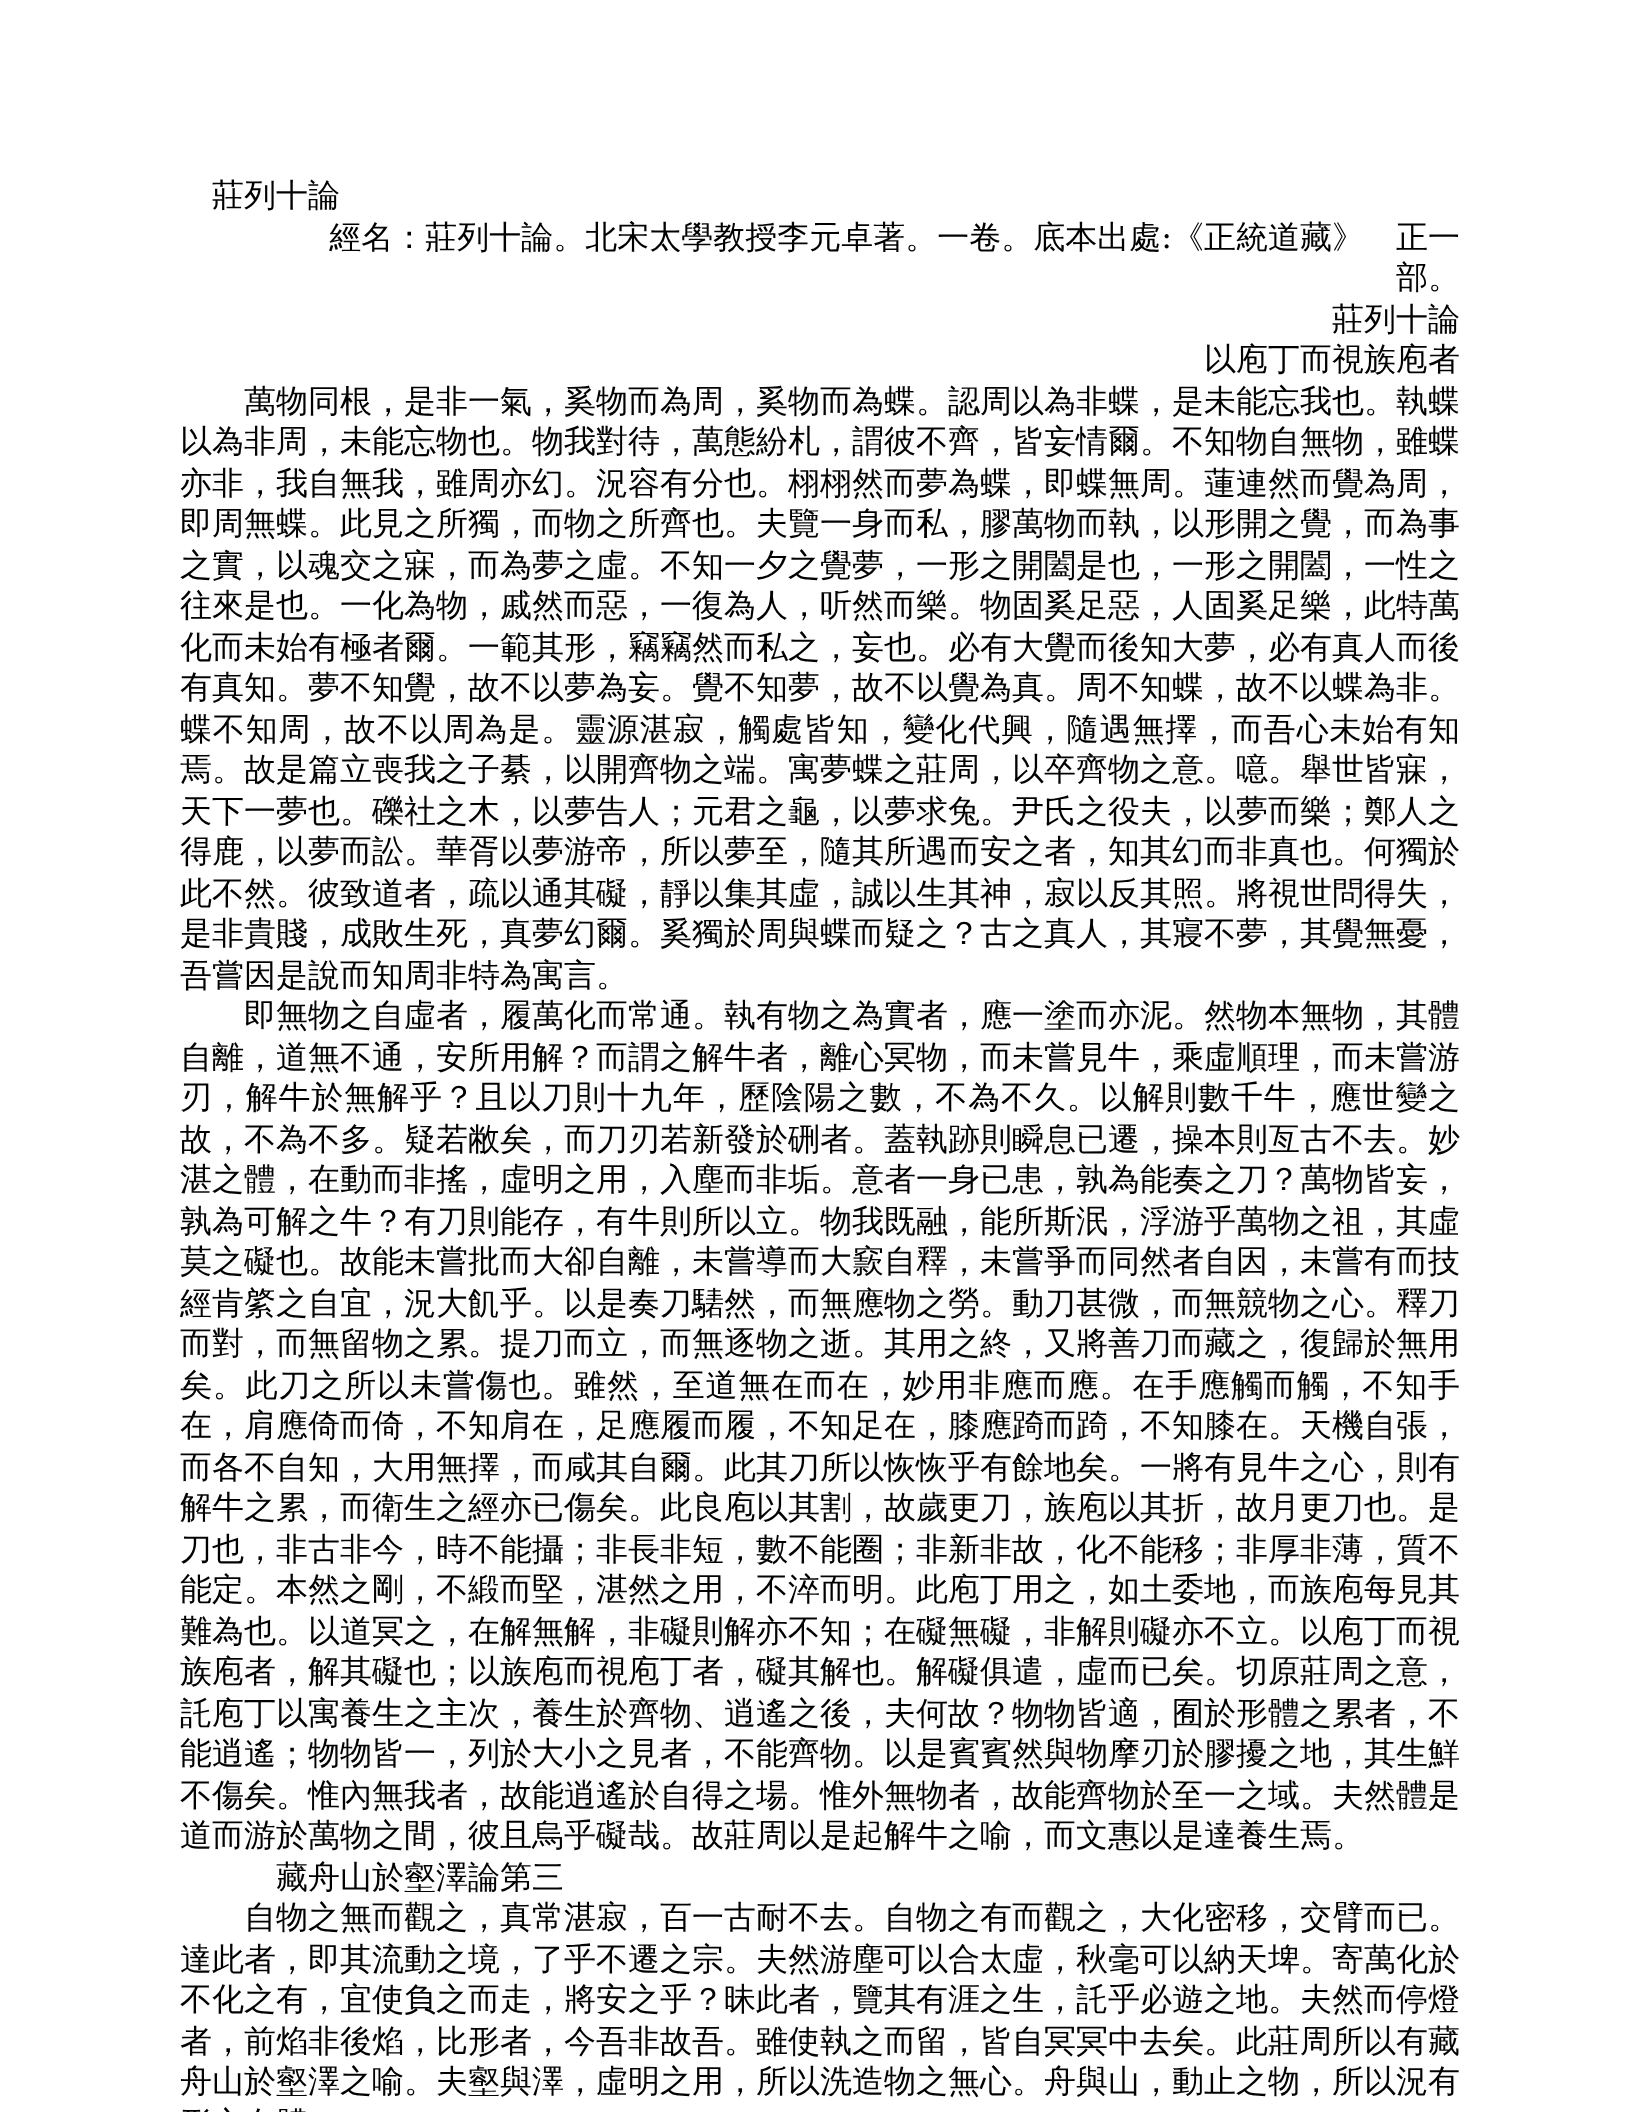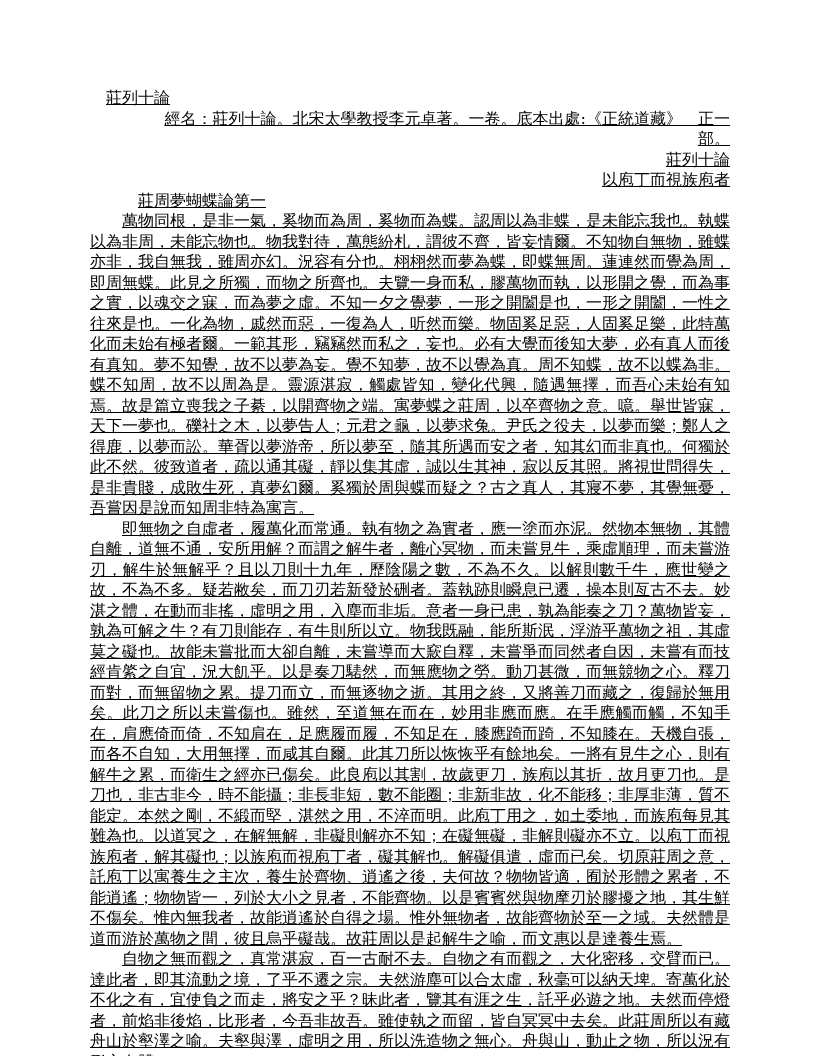--- a/index.html
+++ b/index.html
@@ -13,21 +13,20 @@
     height: 1056px;
     margin: 0 auto;
     box-sizing: border-box;
     background: #ffffff;
     color: #000000;
     font-family: "DejaVu Serif", "Liberation Serif", serif;
     font-size: 16px;
     line-height: 20.5px;
     padding: 88px 86px 40px 90px;
     overflow: hidden;
-    text-decoration: underline;
   }
   .doc-title {
     text-indent: 1em;
     text-align: left;
   }
   .meta-line {
     text-indent: 3em;
     text-align: right;
   }
   .section-heading {
@@ -47,19 +46,19 @@
 
 <div class="page">
   <div class="doc-title">莊列十論</div>
 
   <div class="meta-line">經名：莊列十論。北宋太學教授李元卓著。一卷。底本出處:《正統道藏》　正一部。</div>
 
   <div class="meta-line">莊列十論</div>
 
   <div class="meta-line">以庖丁而視族庖者</div>
 
-  <div class="section-heading">莊周夢蝴蝶論第一</div>
   <p class="body-para">萬物同根，是非一氣，奚物而為周，奚物而為蝶。認周以為非蝶，是未能忘我也。執蝶以為非周，未能忘物也。物我對待，萬態紛札，謂彼不齊，皆妄情爾。不知物自無物，雖蝶亦非，我自無我，雖周亦幻。況容有分也。栩栩然而夢為蝶，即蝶無周。蓮連然而覺為周，即周無蝶。此見之所獨，而物之所齊也。夫覽一身而私，膠萬物而執，以形開之覺，而為事之實，以魂交之寐，而為夢之虛。不知一夕之覺夢，一形之開闔是也，一形之開闔，一性之往來是也。一化為物，戚然而惡，一復為人，听然而樂。物固奚足惡，人固奚足樂，此特萬化而未始有極者爾。一範其形，竊竊然而私之，妄也。必有大覺而後知大夢，必有真人而後有真知。夢不知覺，故不以夢為妄。覺不知夢，故不以覺為真。周不知蝶，故不以蝶為非。蝶不知周，故不以周為是。靈源湛寂，觸處皆知，變化代興，隨遇無擇，而吾心未始有知焉。故是篇立喪我之子綦，以開齊物之端。寓夢蝶之莊周，以卒齊物之意。噫。舉世皆寐，天下一夢也。礫社之木，以夢告人；元君之龜，以夢求兔。尹氏之役夫，以夢而樂；鄭人之得鹿，以夢而訟。華胥以夢游帝，所以夢至，隨其所遇而安之者，知其幻而非真也。何獨於此不然。彼致道者，疏以通其礙，靜以集其虛，誠以生其神，寂以反其照。將視世問得失，是非貴賤，成敗生死，真夢幻爾。奚獨於周與蝶而疑之？古之真人，其寢不夢，其覺無憂，吾嘗因是說而知周非特為寓言。</p>
 
   <p class="body-para">即無物之自虛者，履萬化而常通。執有物之為實者，應一塗而亦泥。然物本無物，其體自離，道無不通，安所用解？而謂之解牛者，離心冥物，而未嘗見牛，乘虛順理，而未嘗游刃，解牛於無解乎？且以刀則十九年，歷陰陽之數，不為不久。以解則數千牛，應世變之故，不為不多。疑若敝矣，而刀刃若新發於硎者。蓋執跡則瞬息已遷，操本則亙古不去。妙湛之體，在動而非搖，虛明之用，入塵而非垢。意者一身已患，孰為能奏之刀？萬物皆妄，孰為可解之牛？有刀則能存，有牛則所以立。物我既融，能所斯泯，浮游乎萬物之祖，其虛莫之礙也。故能未嘗批而大卻自離，未嘗導而大窾自釋，未嘗爭而同然者自因，未嘗有而技經肯綮之自宜，況大飢乎。以是奏刀騞然，而無應物之勞。動刀甚微，而無競物之心。釋刀而對，而無留物之累。提刀而立，而無逐物之逝。其用之終，又將善刀而藏之，復歸於無用矣。此刀之所以未嘗傷也。雖然，至道無在而在，妙用非應而應。在手應觸而觸，不知手在，肩應倚而倚，不知肩在，足應履而履，不知足在，膝應踦而踦，不知膝在。天機自張，而各不自知，大用無擇，而咸其自爾。此其刀所以恢恢乎有餘地矣。一將有見牛之心，則有解牛之累，而衛生之經亦已傷矣。此良庖以其割，故歲更刀，族庖以其折，故月更刀也。是刀也，非古非今，時不能攝；非長非短，數不能圈；非新非故，化不能移；非厚非薄，質不能定。本然之剛，不緞而堅，湛然之用，不淬而明。此庖丁用之，如土委地，而族庖每見其難為也。以道冥之，在解無解，非礙則解亦不知；在礙無礙，非解則礙亦不立。以庖丁而視族庖者，解其礙也；以族庖而視庖丁者，礙其解也。解礙俱遣，虛而已矣。切原莊周之意，託庖丁以寓養生之主次，養生於齊物、逍遙之後，夫何故？物物皆適，囿於形體之累者，不能逍遙；物物皆一，列於大小之見者，不能齊物。以是賓賓然與物摩刃於膠擾之地，其生鮮不傷矣。惟內無我者，故能逍遙於自得之場。惟外無物者，故能齊物於至一之域。夫然體是道而游於萬物之間，彼且烏乎礙哉。故莊周以是起解牛之喻，而文惠以是達養生焉。</p>
 
+  <div class="section-heading">藏舟山於壑澤論第三</div>
   <p class="body-para">自物之無而觀之，真常湛寂，百一古耐不去。自物之有而觀之，大化密移，交臂而已。達此者，即其流動之境，了乎不遷之宗。夫然游塵可以合太虛，秋毫可以納天埤。寄萬化於不化之有，宜使負之而走，將安之乎？昧此者，覽其有涯之生，託乎必遊之地。夫然而停燈者，前焰非後焰，比形者，今吾非故吾。雖使執之而留，皆自冥冥中去矣。此莊周所以有藏舟山於壑澤之喻。夫壑與澤，虛明之用，所以洗造物之無心。舟與山，動止之物，所以況有形之有體。</p>
 </div>
 
 </body></html>

